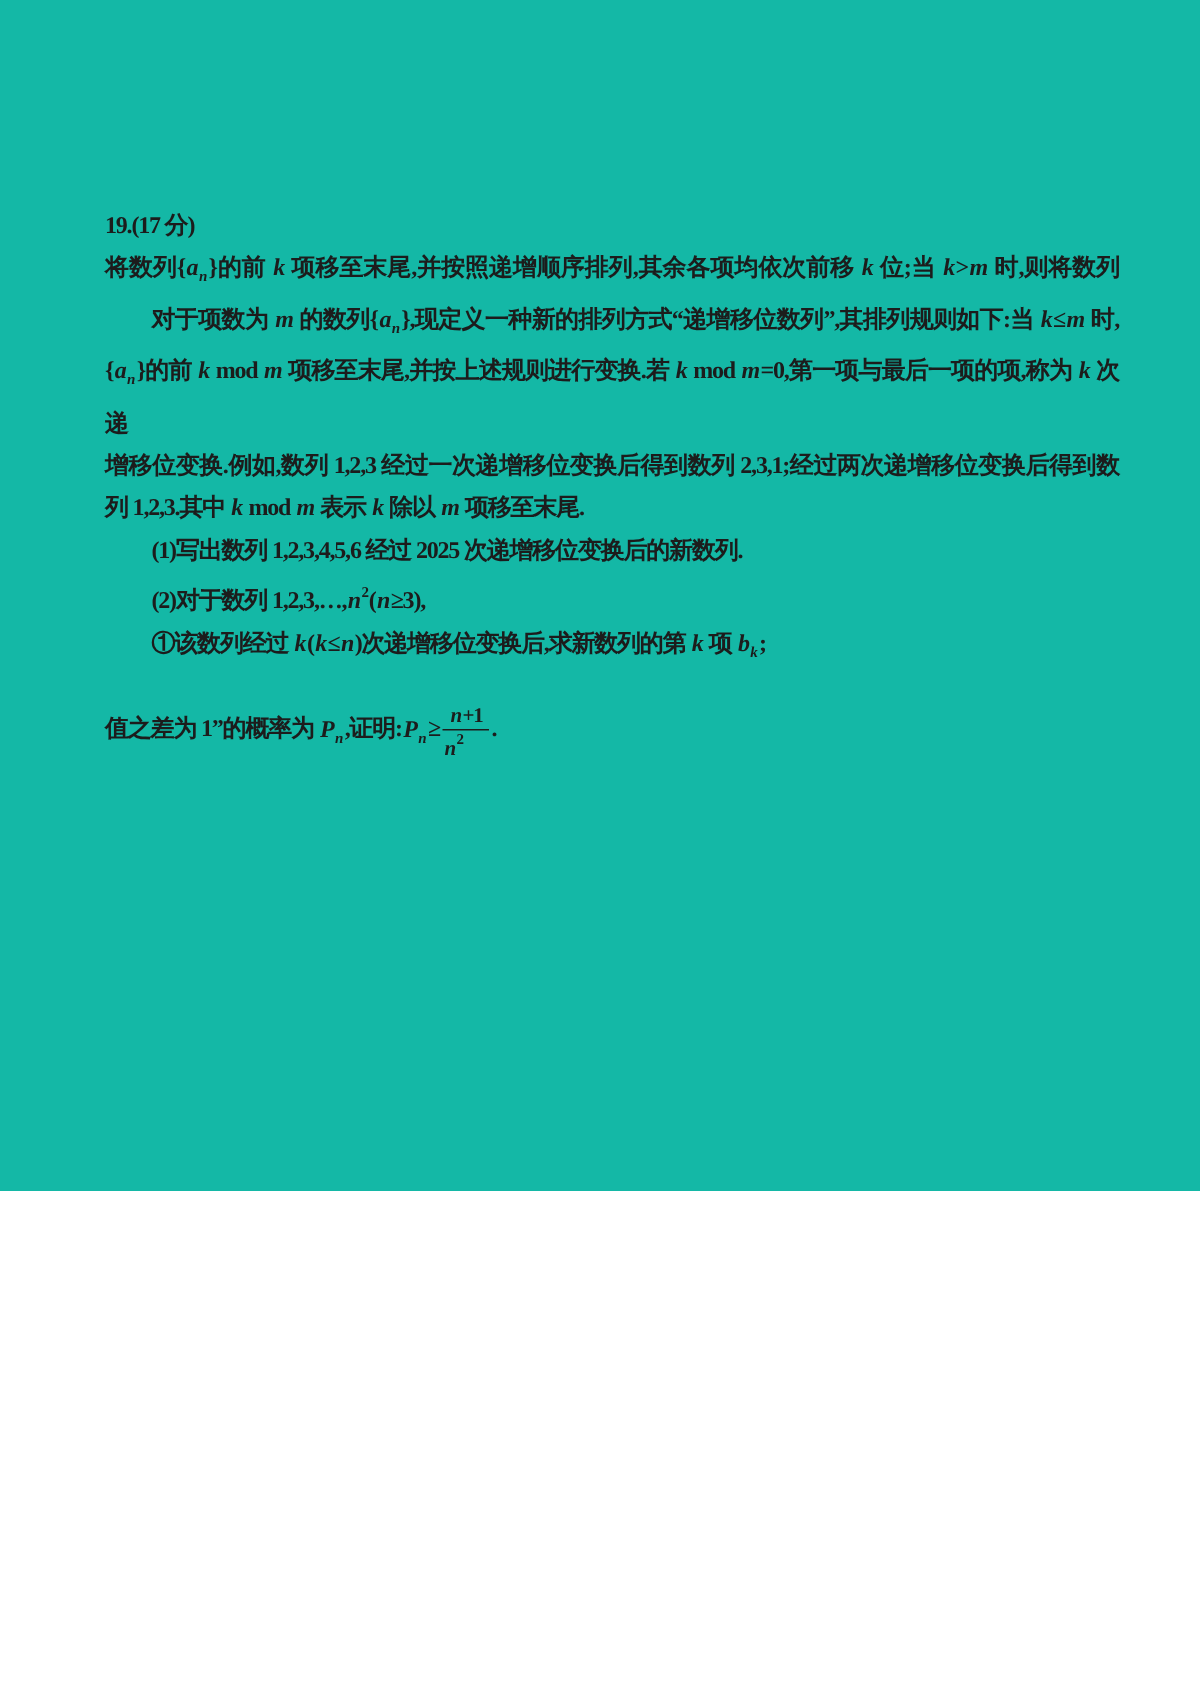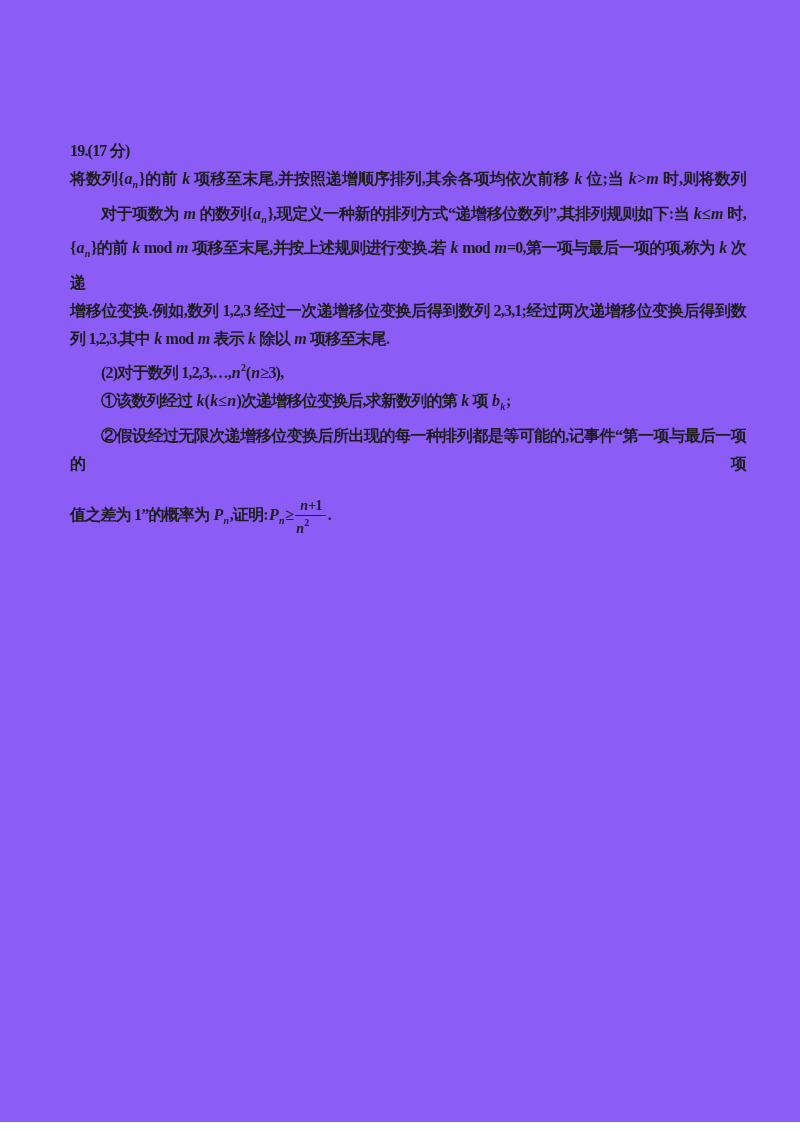--- a/index.html
+++ b/index.html
@@ -7,22 +7,22 @@
     padding: 0;
     width: 800px;
     height: 1131px;
     background: #ffffff;
     overflow: hidden;
   }
   .page {
     position: absolute;
     left: 0; top: 0;
     width: 800px;
-    height: 1122px;
-    background: #8b5cf6;
+    height: 794px;
+    background: #14b8a6;
     font-family: "Liberation Serif", "DejaVu Serif", serif;
   }
   .content {
     position: absolute;
     left: 70px;
     top: 137px;
     width: 676px;
     color: #1c1c1c;
     font-size: 16px;
     font-weight: 700;
@@ -83,18 +83,18 @@
 <body style="color: rgb(28, 28, 28); background: rgb(255, 255, 255);">
 
 <div class="page">
   <div class="content">
     <div class="line"><span>19.(17 分)</span></div>
     <div class="line full"><span>将数列{</span><span><span class="mv">a</span><span class="msub">n</span></span><span>}的前 </span><span class="mv">k</span><span> 项移至末尾,并按照递增顺序排列,其余各项均依次前移 </span><span class="mv">k</span><span> 位;当 </span><span class="mv">k</span><span>&gt;</span><span class="mv">m</span><span> 时,则将数列</span></div>
     <div class="line indent full"><span>对于项数为 </span><span class="mv">m</span><span> 的数列{</span><span><span class="mv">a</span><span class="msub">n</span></span><span>},现定义一种新的排列方式“递增移位数列”,其排列规则如下:当 </span><span class="mv">k</span><span>≤</span><span class="mv">m</span><span> 时,</span></div>
     <div class="line full"><span>{</span><span><span class="mv">a</span><span class="msub">n</span></span><span>}的前 </span><span class="mv">k</span><span> mod </span><span class="mv">m</span><span> 项移至末尾,并按上述规则进行变换.若 </span><span class="mv">k</span><span> mod </span><span class="mv">m</span><span>=0,第一项与最后一项的项,称为 </span><span class="mv">k</span><span> 次递</span></div>
     <div class="line full"><span>增移位变换.例如,数列 1,2,3 经过一次递增移位变换后得到数列 2,3,1;经过两次递增移位变换后得到数</span></div>
     <div class="line"><span>列 1,2,3.其中 </span><span class="mv">k</span><span> mod </span><span class="mv">m</span><span> 表示 </span><span class="mv">k</span><span> 除以 </span><span class="mv">m</span><span> 项移至末尾.</span></div>
+    <div class="line indent"><span>(1)写出数列 1,2,3,4,5,6 经过 2025 次递增移位变换后的新数列.</span></div>
     <div class="line indent"><span>(2)对于数列 1,2,3,…,</span><span><span class="mv">n</span><span class="msup">2</span></span><span>(</span><span class="mv">n</span><span>≥3),</span></div>
     <div class="line indent"><span>①该数列经过 </span><span class="mv">k</span><span>(</span><span class="mv">k</span><span>≤</span><span class="mv">n</span><span>)次递增移位变换后,求新数列的第 </span><span class="mv">k</span><span> 项 </span><span><span class="mv">b</span><span class="msub">k</span></span><span>;</span></div>
-    <div class="line indent full"><span>②假设经过无限次递增移位变换后所出现的每一种排列都是等可能的,记事件“第一项与最后一项的项</span></div>
     <div class="line tall"><span>值之差为 1”的概率为 </span><span><span class="mv">P</span><span class="msub">n</span></span><span>,证明:</span><span><span class="mv">P</span><span class="msub">n</span></span><span>≥</span><span class="frac"><span class="num"><span class="mv">n</span><span>+1</span></span><span class="den"><span><span class="mv">n</span><span class="msup">2</span></span></span></span><span>.</span></div>
   </div>
 </div>
 
 </body></html>

